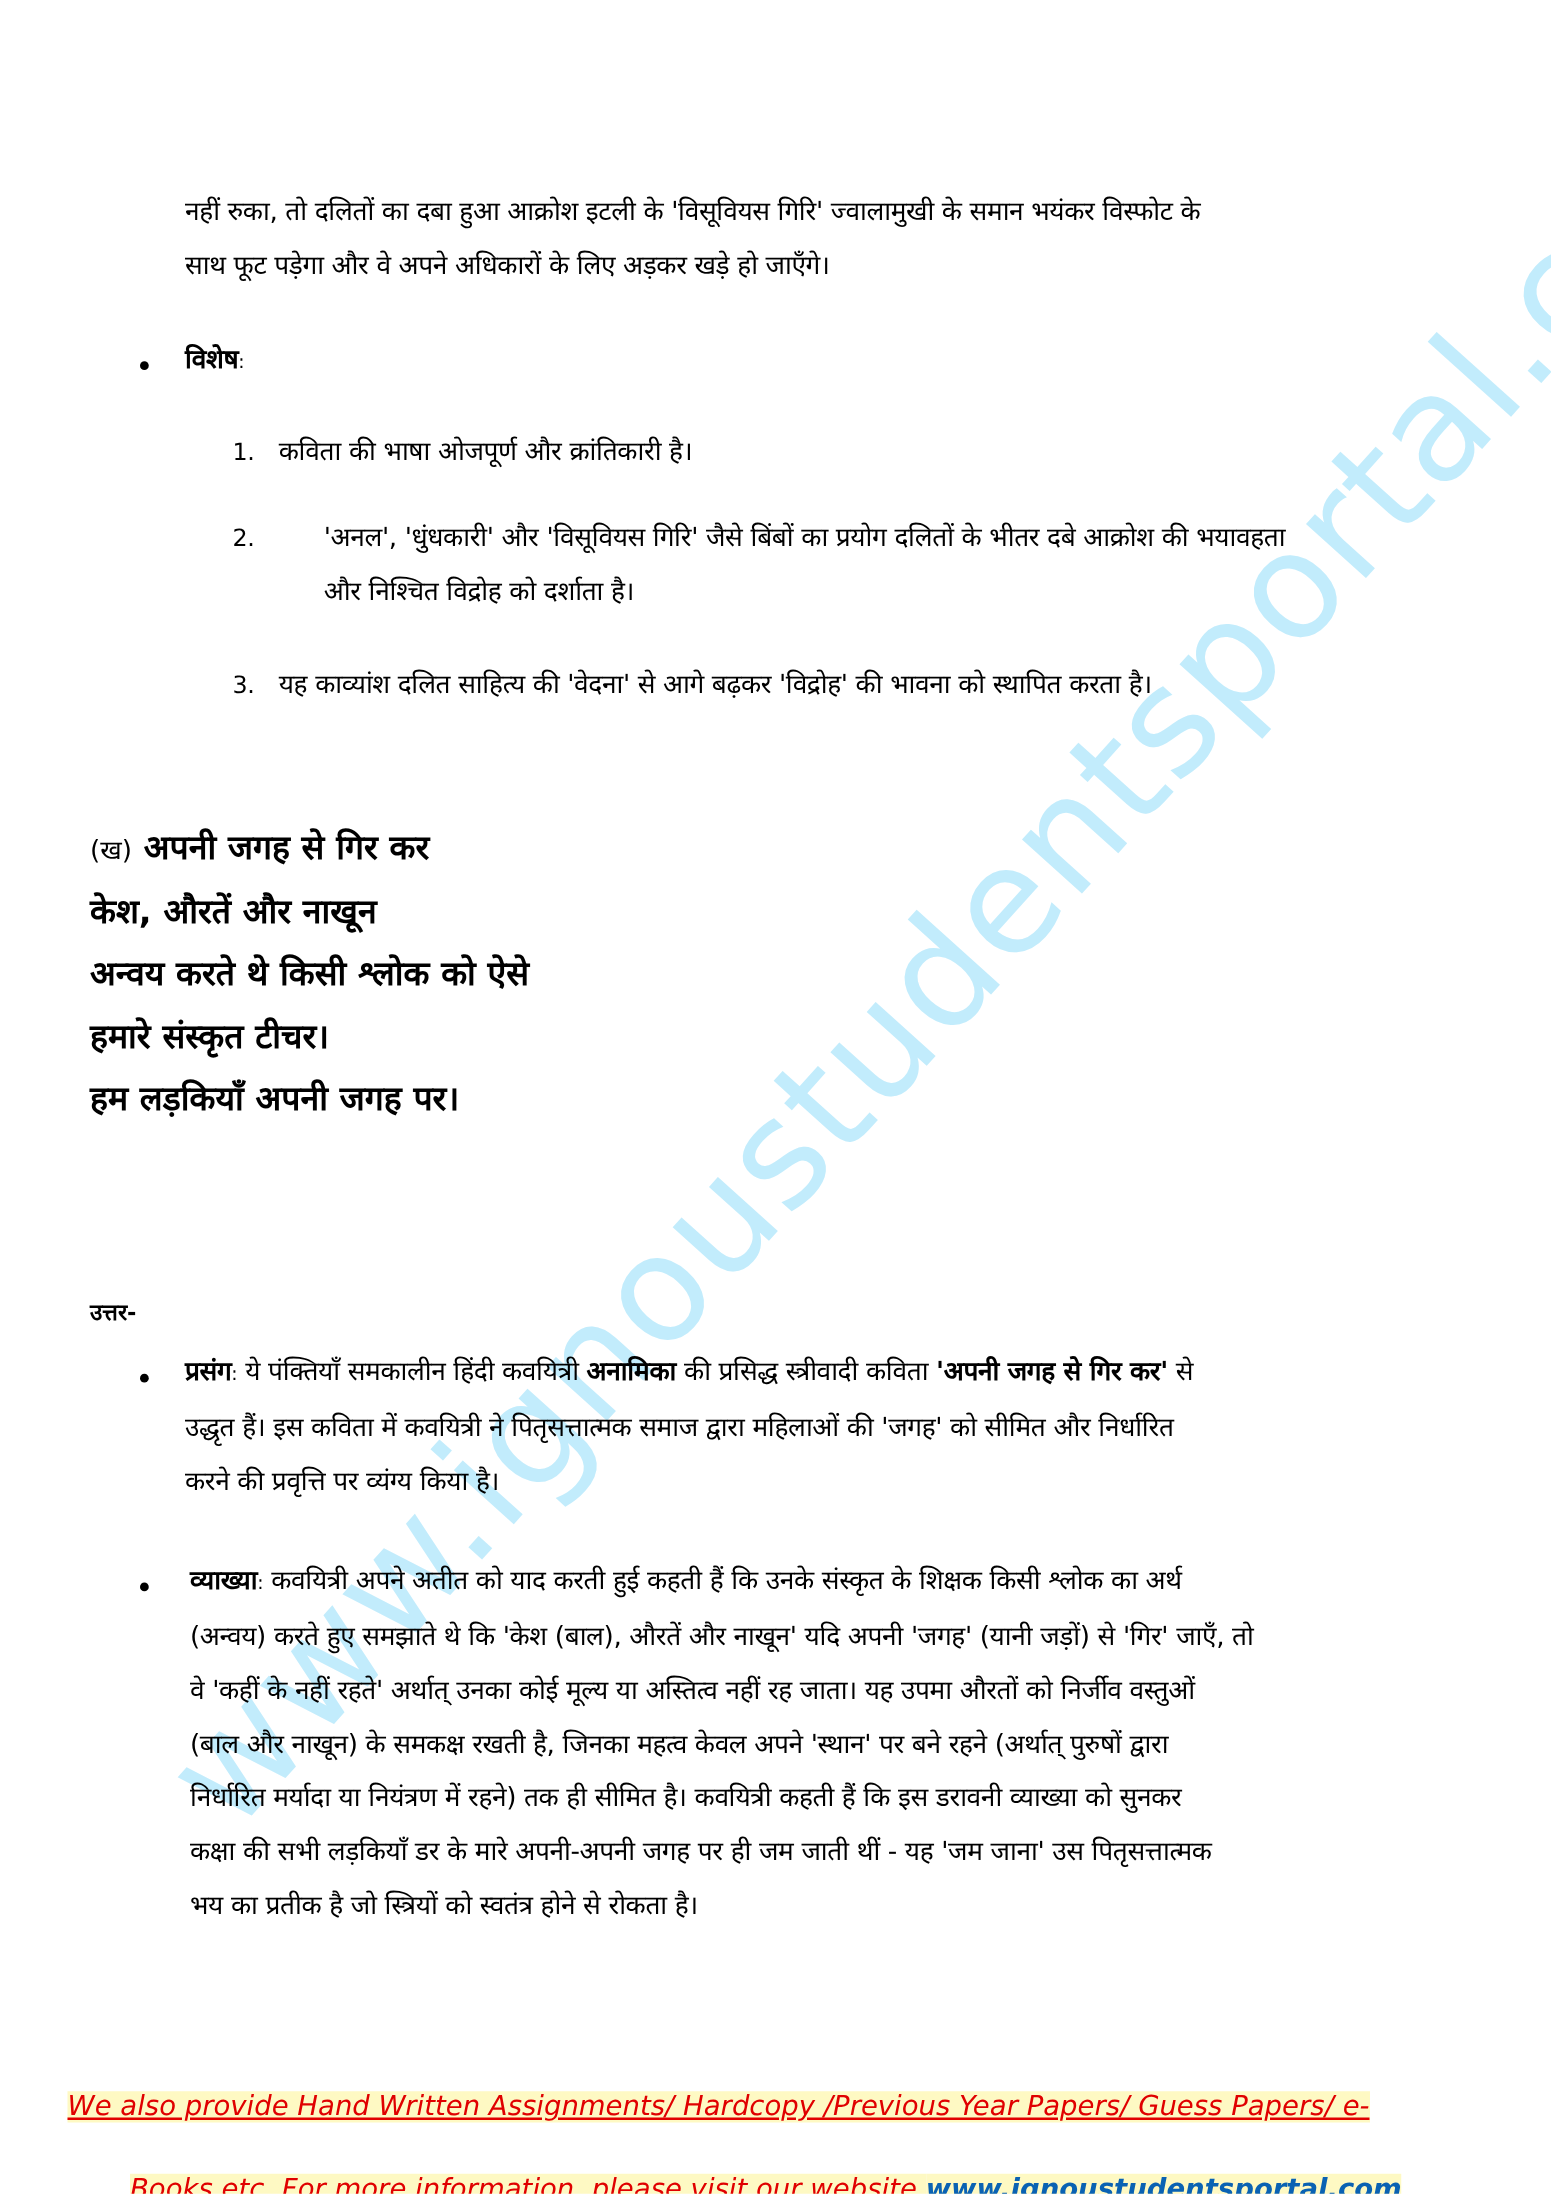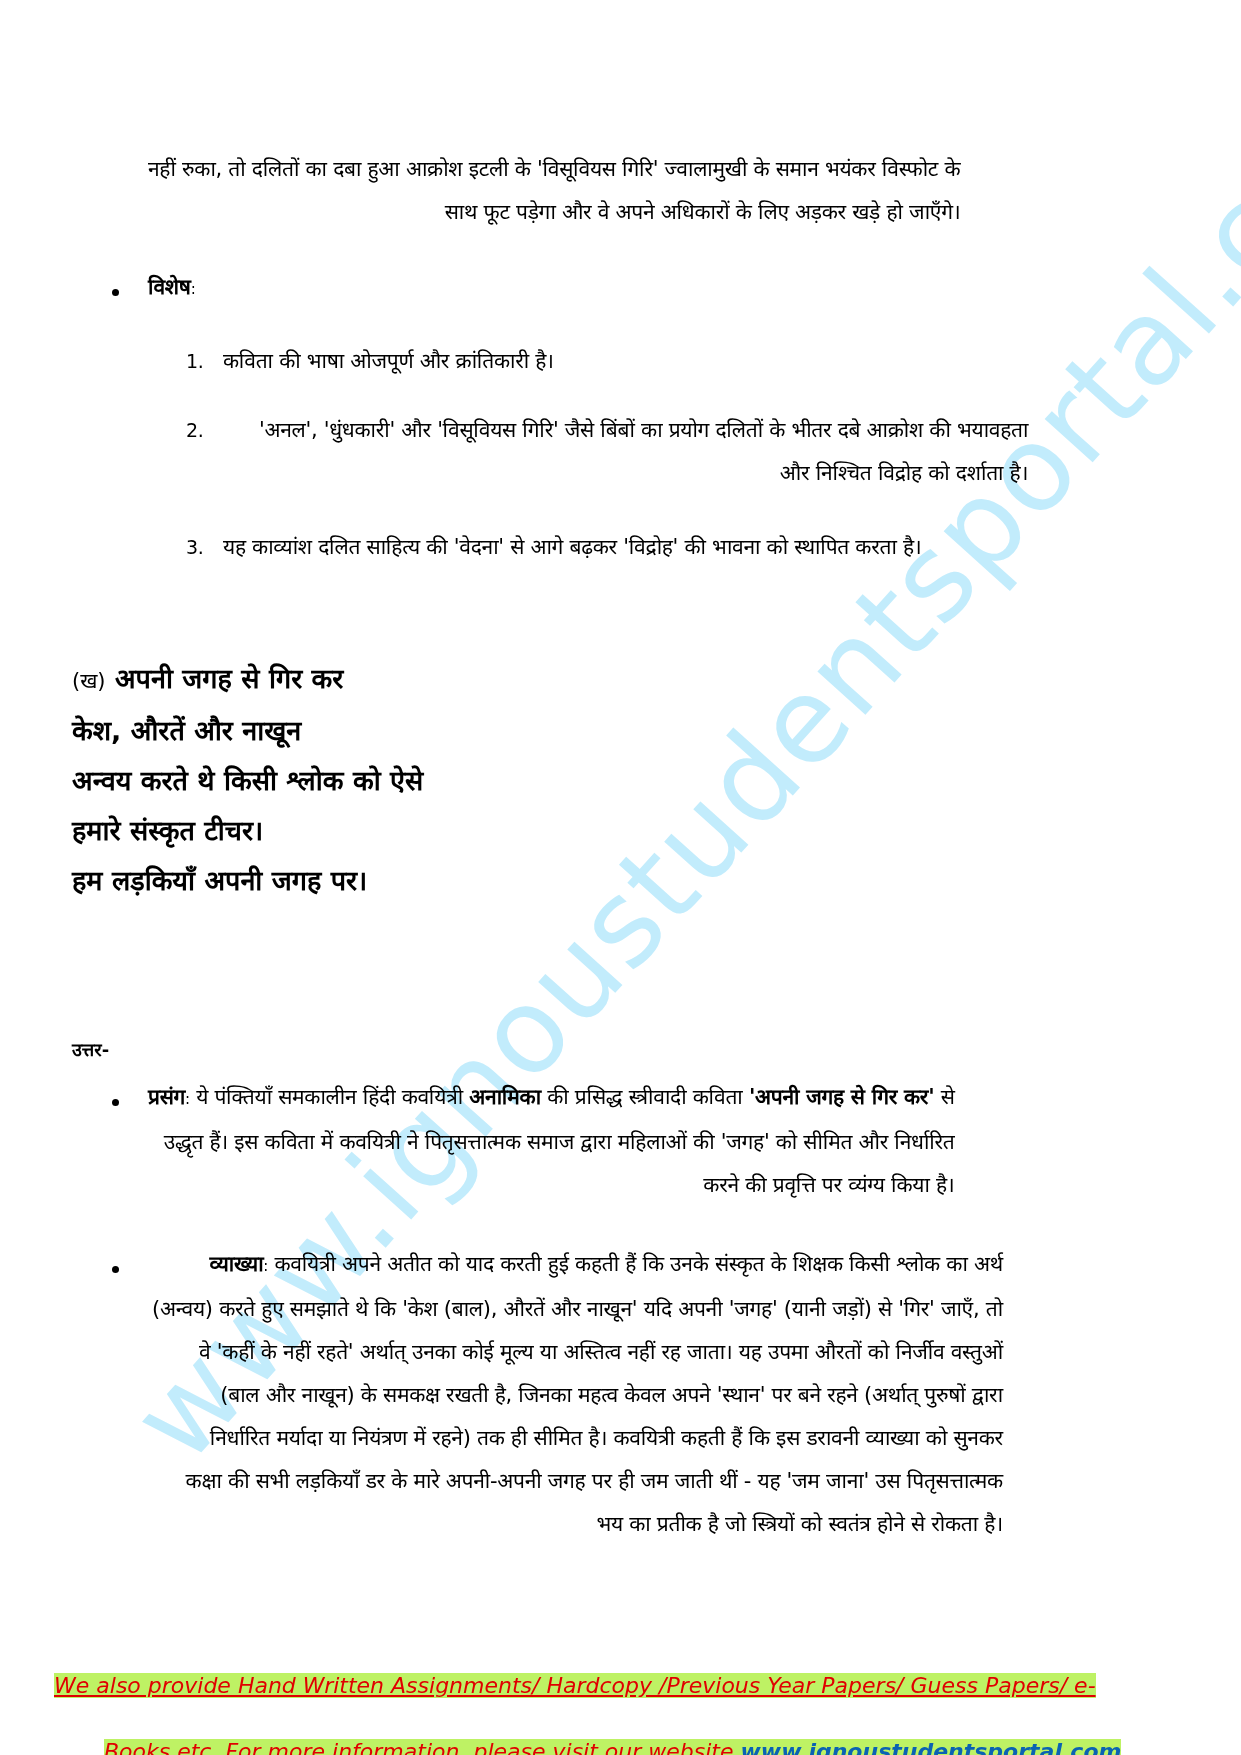--- a/index.html
+++ b/index.html
@@ -15,35 +15,35 @@
     transform: rotate(-48deg);
     font-family: "DejaVu Sans", sans-serif;
     font-size: 118px;
     color: #c2ecfc;
     white-space: nowrap;
     letter-spacing: 2px;
     z-index: 0;
     pointer-events: none;
   }
   .abs { position: absolute; z-index: 1; white-space: nowrap; }
-  .body-text { font-size: 21px; line-height: 43px; letter-spacing: -0.3px; text-align: right; }
+  .body-text { font-size: 21px; line-height: 43px; letter-spacing: -0.3px; }
   .bullet-dot {
     position: absolute; width: 7px; height: 7px; border-radius: 50%; background: #000;
   }
   .num { font-size: 19px; }
   .poem { font-size: 27px; font-weight: bold; line-height: 50px; }
   .uttar { font-size: 18px; font-weight: bold; }
   b { font-weight: bold; margin-top: 39px; }
   .footer {
     position: absolute; z-index: 2;
     font-family: "DejaVu Sans", sans-serif;
     font-style: italic; font-size: 22px; color: #e00000;
     white-space: nowrap;
   }
-  .hl { background: #bef264; text-decoration: underline; text-decoration-color: #e00000; }
+  .hl { background: #fef9c3; text-decoration: underline; text-decoration-color: #e00000; }
   .link { color: #0a62b3; font-weight: bold; text-decoration: underline; text-decoration-color: #0a62b3; }
 </style>
 </head>
 <body>
 
 <div class="watermark">www.ignoustudentsportal.com</div>
 
 <div class="abs body-text" style="left:148px; top:148px;">
   <div>नहीं रुका, तो दलितों का दबा हुआ आक्रोश इटली के 'विसूवियस गिरि' ज्वालामुखी के समान भयंकर विस्फोट के</div>
   <div>साथ फूट पड़ेगा और वे अपने अधिकारों के लिए अड़कर खड़े हो जाएँगे।</div>

